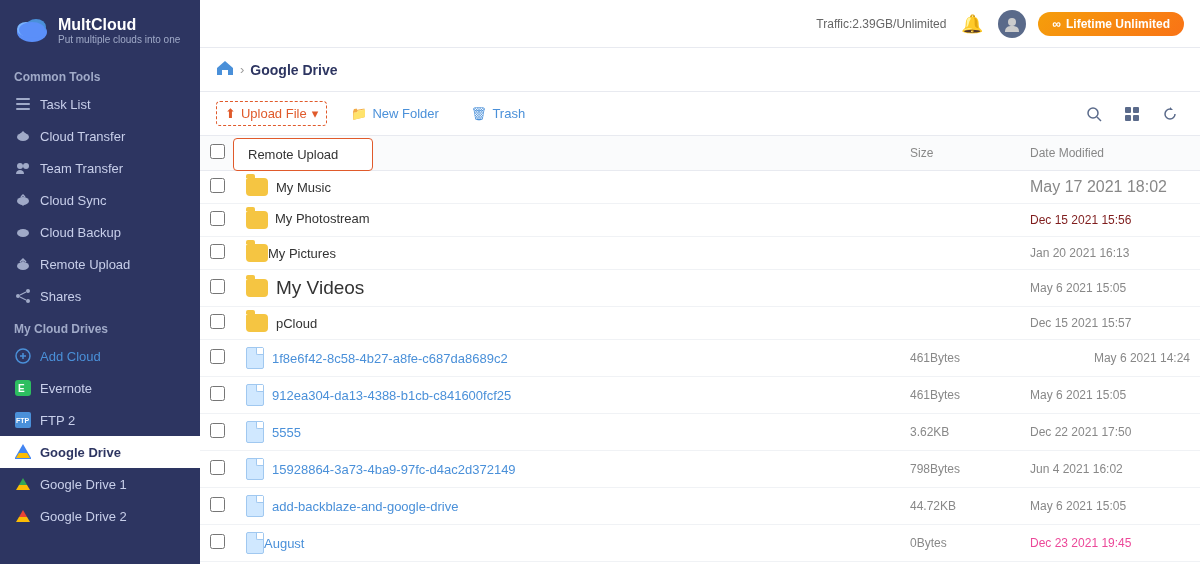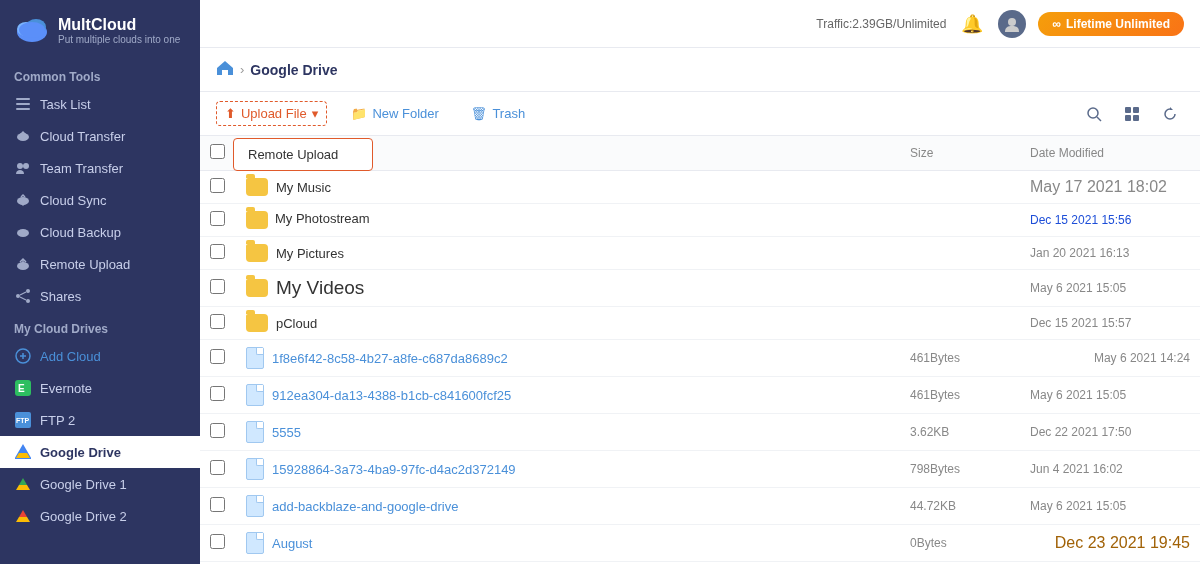--- a/index.html
+++ b/index.html
@@ -550,25 +550,25 @@
             <td style="color: rgb(136, 136, 136); font-size: 12px;"></td>
             <td style="color: rgb(136, 136, 136); font-size: 16px;">May 17 2021 18:02</td>
           </tr>
           <tr>
             <td><input type="checkbox" style=""></td>
             <td style="display: flex; align-items: flex-start; gap: 7px; cursor: pointer;">
               <div class="folder-icon"></div>
               <span style="font-size: 13px; color: rgb(51, 51, 51);">My Photostream</span>
             </td>
             <td style="color: rgb(136, 136, 136); font-size: 12px;"></td>
-            <td style="color: #1d4ed8; font-size: 12px;">Dec 15 2021 15:56</td>
-          </tr>
-          <tr>
-            <td><input type="checkbox" style=""></td>
-            <td style="display: flex; align-items: center; gap: 8px; cursor: pointer;">
+            <td style="color: #7f1d1d; font-size: 12px;">Dec 15 2021 15:56</td>
+          </tr>
+          <tr>
+            <td><input type="checkbox" style=""></td>
+            <td style="display: flex; align-items: center; cursor: pointer;">
               <div class="folder-icon"></div>
               <span style="font-size: 13px; color: rgb(51, 51, 51);">My Pictures</span>
             </td>
             <td style="color: rgb(136, 136, 136); font-size: 12px;"></td>
             <td style="color: rgb(136, 136, 136); font-size: 12px;">Jan 20 2021 16:13</td>
           </tr>
           <tr>
             <td><input type="checkbox" style=""></td>
             <td style="display: flex; align-items: center; gap: 8px; cursor: pointer;">
               <div class="folder-icon"></div>
@@ -626,26 +626,26 @@
             <td><input type="checkbox" style=""></td>
             <td style="display: flex; align-items: center; gap: 8px; cursor: pointer;">
               <div class="file-icon"></div>
               <span style="font-size: 13px; color: rgb(74, 144, 217);">add-backblaze-and-google-drive</span>
             </td>
             <td style="color: rgb(136, 136, 136); font-size: 12px;">44.72KB</td>
             <td style="color: rgb(136, 136, 136); font-size: 12px;">May 6 2021 15:05</td>
           </tr>
           <tr>
             <td><input type="checkbox" style=""></td>
-            <td style="display: flex; align-items: center; gap: 8px; cursor: pointer;">
+            <td style="display: flex; align-items: center; cursor: pointer;">
               <div class="file-icon"></div>
               <span style="font-size: 13px; color: rgb(74, 144, 217);">August</span>
             </td>
             <td style="color: rgb(136, 136, 136); font-size: 12px;">0Bytes</td>
-            <td style="color: #a16207; font-size: 16px; text-align: right;">Dec 23 2021 19:45</td>
+            <td style="color: #ec4899; font-size: 12px;">Dec 23 2021 19:45</td>
           </tr>
           <tr>
             <td></td>
             <td style="display: flex; align-items: center; gap: 8px; cursor: pointer;"></td>
             <td style="color: rgb(136, 136, 136); font-size: 12px;">18.5KB</td>
             <td style="color: rgb(136, 136, 136); font-size: 12px;">May 6 2021 15:05</td>
           </tr>
         </tbody>
     </table>
   </div>

